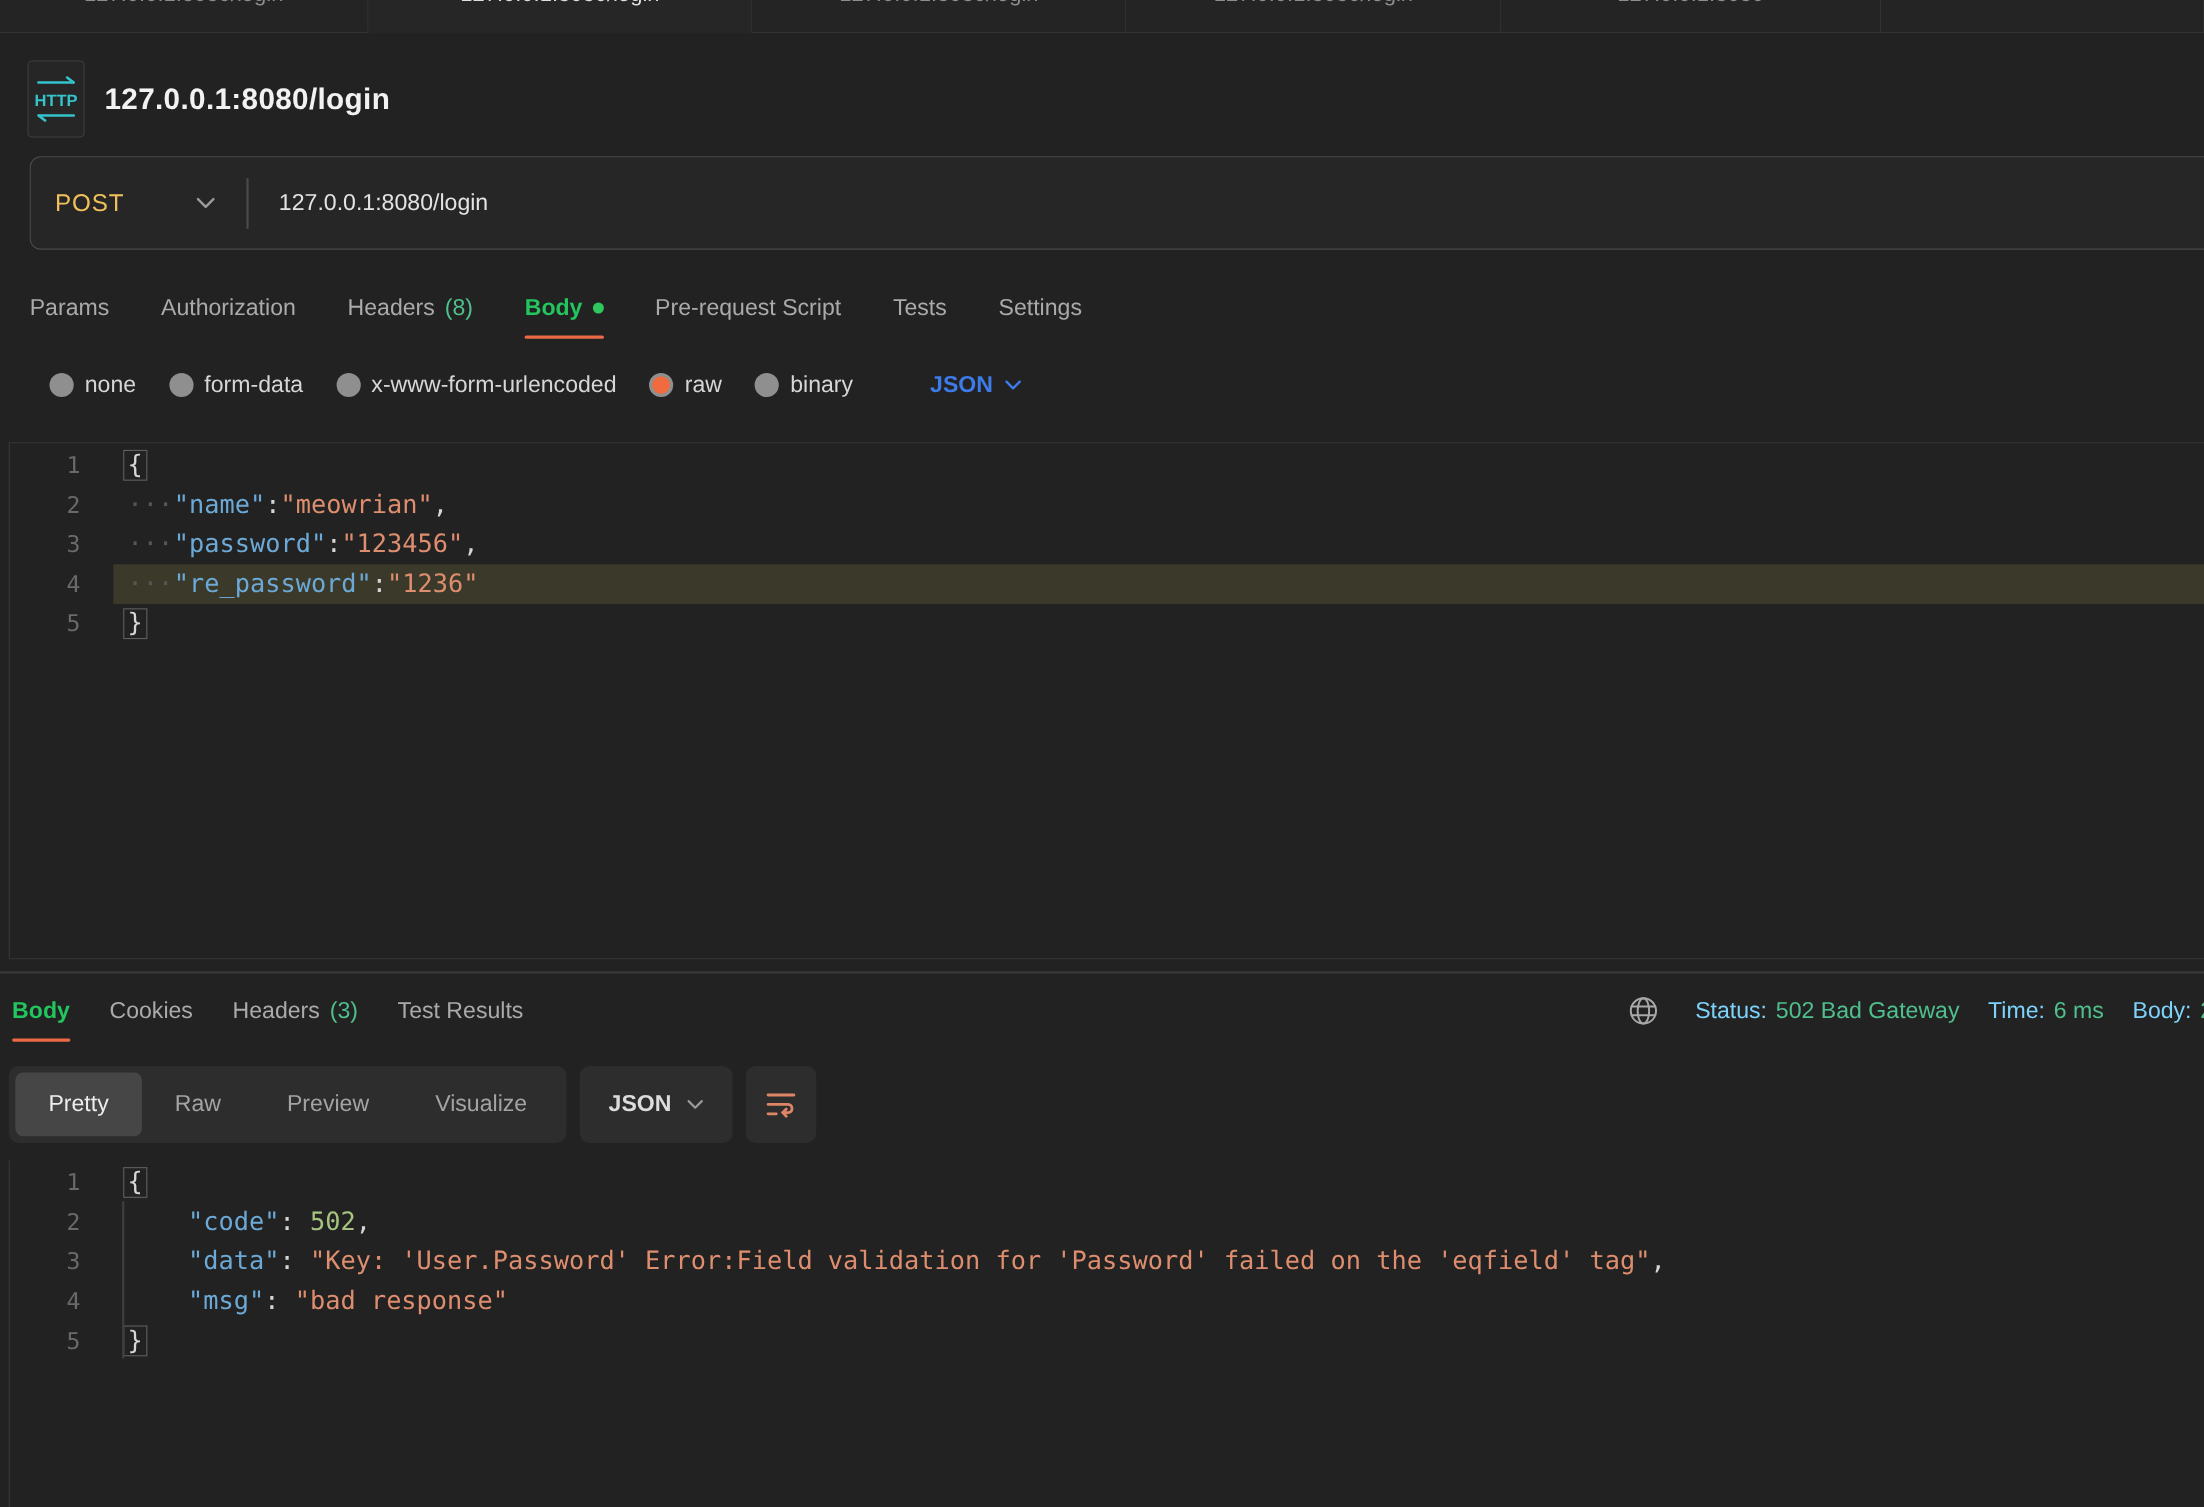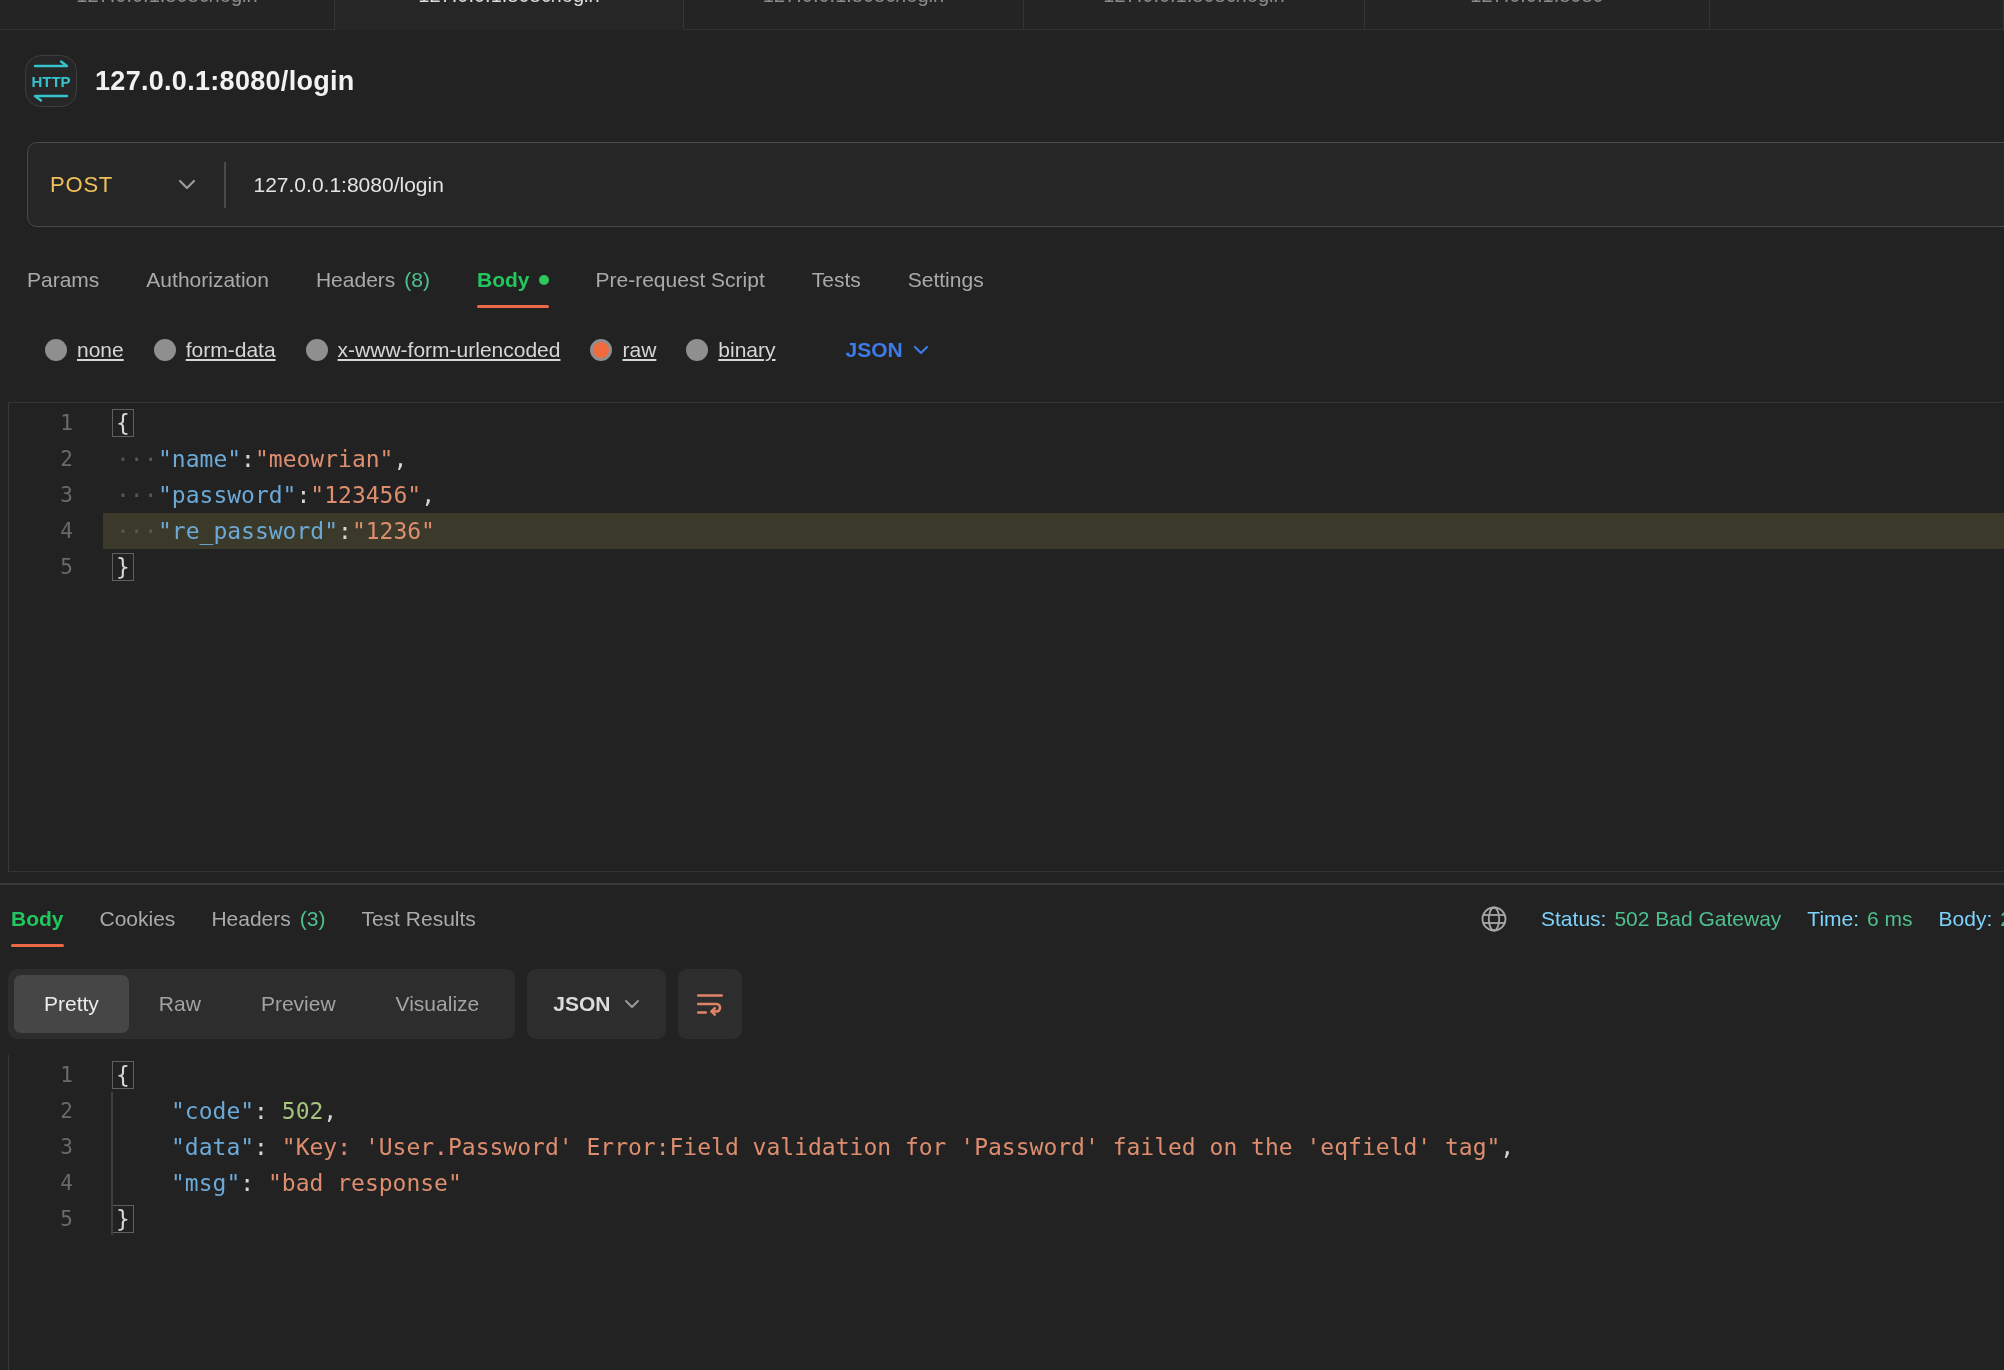--- a/index.html
+++ b/index.html
@@ -9,41 +9,41 @@
 
   
   #top-tabs{ position:absolute; left:0; top:0; width:2004px; height:30px; display:flex; background:#1e1e1e; }
   .wtab{ position:relative; height:30px; overflow:hidden; border-right:1px solid #343434; border-bottom:1px solid #333333; background:#242424; }
   .wtab.active{ border-bottom:1px solid transparent; background:#262626; }
   .wtab > span{ position:absolute; top:-17px; left:50%; transform:translateX(-50%); font-size:20px; line-height:24px; white-space:nowrap; color:#8d8d8d; }
   .wtab.active > span{ color:#dedede; }
 
   
   #req-header{ position:absolute; left:25px; top:55px; display:flex; align-items:center; gap:18px; }
-  .http-badge{ width:52px; height:52px; border:1.5px solid #3e3e3e; border-radius:16px; background:#262626; display:flex; align-items:center; justify-content:center; }
+  .http-badge{ width:52px; height:70px; border:1.5px solid #3e3e3e; border-radius:4px; background:#262626; display:flex; align-items:center; justify-content:center; }
   #req-title{ font-size:27px; font-weight:700; color:#f2f2f2; letter-spacing:.3px; }
 
   
   #url-bar{ position:absolute; left:27px; top:142px; width:2030px; height:85px; border:1.5px solid #4a4a4a; border-radius:10px; background:#262626; display:flex; align-items:center; }
   #method{ width:150px; padding-left:22px; font-size:22px; font-weight:400; letter-spacing:.8px; color:#f0c05a; }
   .method-chevron{ margin-right:28px; display:flex; }
   .vdiv{ width:1.5px; height:46px; background:#4a4a4a; }
   #url-text{ padding-left:28px; font-size:21px; color:#e3e3e3; }
 
   
   #req-tabs{ position:absolute; left:27px; top:250px; height:60px; display:flex; gap:47px; align-items:center;justify-content:space-between; }
   .rtab{ position:relative; height:60px; display:flex; align-items:center; gap:9px; font-size:21px; color:#aaaaaa; cursor:default; }
   .rtab .count{ color:#4fc08d; }
   .rtab.active{ color:#22c55e; font-weight:700; }
   .rtab.active::after{ content:''; position:absolute; left:0; right:0; bottom:2px; height:3px; background:#eb6a45; border-radius:2px; }
   .gdot{ width:10px; height:10px; border-radius:50%; background:#2fc85c; }
 
   
   #body-modes{ position:absolute; left:45px; top:318px; height:64px; display:flex; align-items:center; gap:30px; }
-  .bmode{ display:flex; align-items:center; gap:10px; font-size:21px; color:#d6d6d6;text-decoration:underline; }
+  .bmode{ display:flex; align-items:center; gap:10px; font-size:21px; color:#d6d6d6; }
   .radio{ width:22px; height:22px; border-radius:50%; background:#8f8f8f; }
   .bmode.selected .radio{ background:#f26b3f; border:3.5px solid #8f8f8f; }
   #raw-format{ margin-left:40px; display:flex; align-items:center; gap:10px; font-size:21px; font-weight:600; color:#3d7be8; }
 
   
   .editor{ position:absolute; left:0; width:2004px; font-family:"DejaVu Sans Mono", monospace; font-size:23px; }
   #req-editor{ top:402px; height:470px; border-top:1px solid #343434; border-bottom:1px solid #343434; border-left:1px solid #383838; margin-left:8px; width:1996px; }
   #resp-editor{ top:1055px; height:315px; border-left:1px solid #383838; margin-left:8px; width:1996px; }
   .crow{ display:flex; height:36px; align-items:center; }
   .crow:first-child{ margin-top:2px; }

